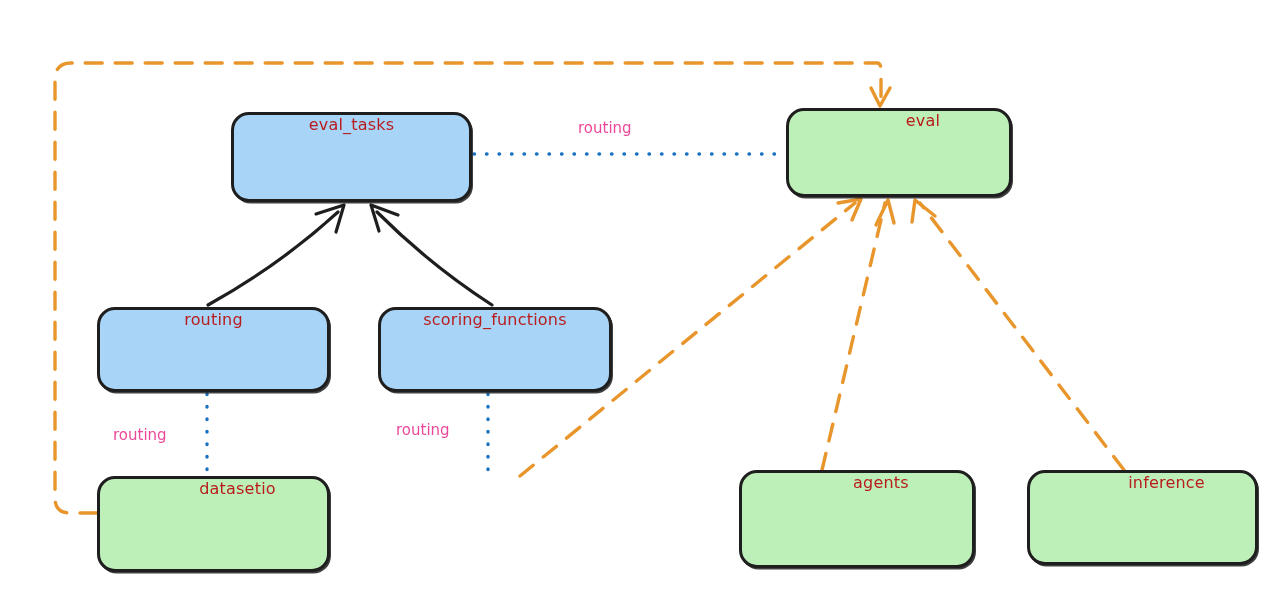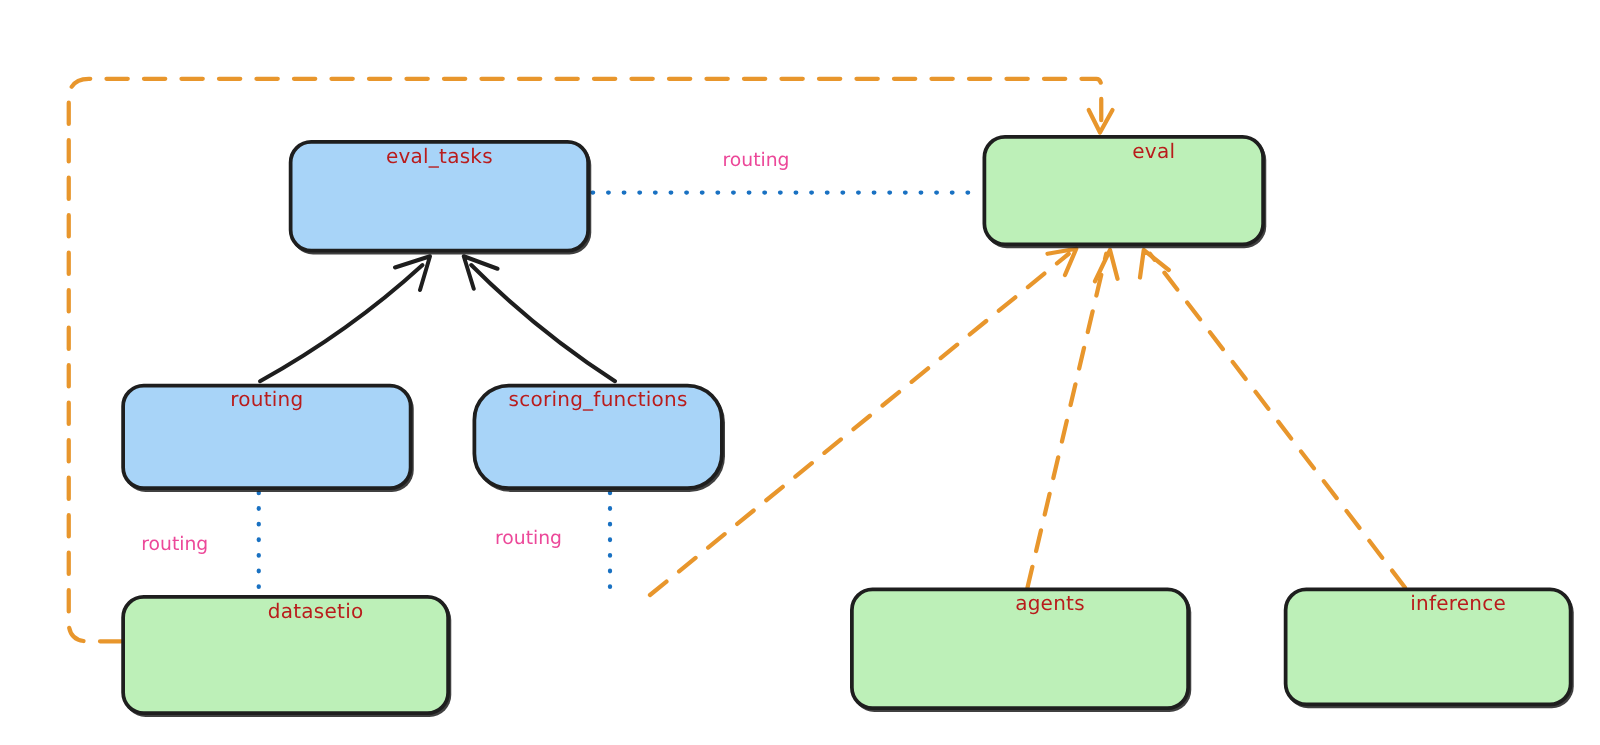--- a/index.html
+++ b/index.html
@@ -111,30 +111,30 @@
   </div>
 
   <div class="node provider" style="left:786px; top:108px; width:226px; height:89px;">
     <span>eval</span>
   </div>
 
   <div class="node api" style="left:97px; top:307px; width:233px; height:85px;">
     <span>routing</span>
   </div>
 
-  <div class="node api" style="left:378px; top:307px; width:201px; height:85px;border-radius:29px;">
+  <div class="node api" style="left:378px; top:307px; width:234px; height:85px;">
     <span>scoring_functions</span>
   </div>
 
-  <div class="node provider" style="left:97px; top:476px; width:263px; height:96px;">
+  <div class="node provider" style="left:97px; top:476px; width:233px; height:96px;">
     <span>datasetio</span>
   </div>
 
 
-  <div class="node provider" style="left:680px; top:470px; width:272px; height:98px;">
+  <div class="node provider" style="left:739px; top:470px; width:236px; height:98px;">
     <span>agents</span>
   </div>
 
   <div class="node provider" style="left:1027px; top:470px; width:231px; height:95px;border-radius:18px;">
     <span>inference</span>
   </div>
 
   <div class="edge-label" style="left:578px; top:119px;">
     <span>routing</span>
   </div>

